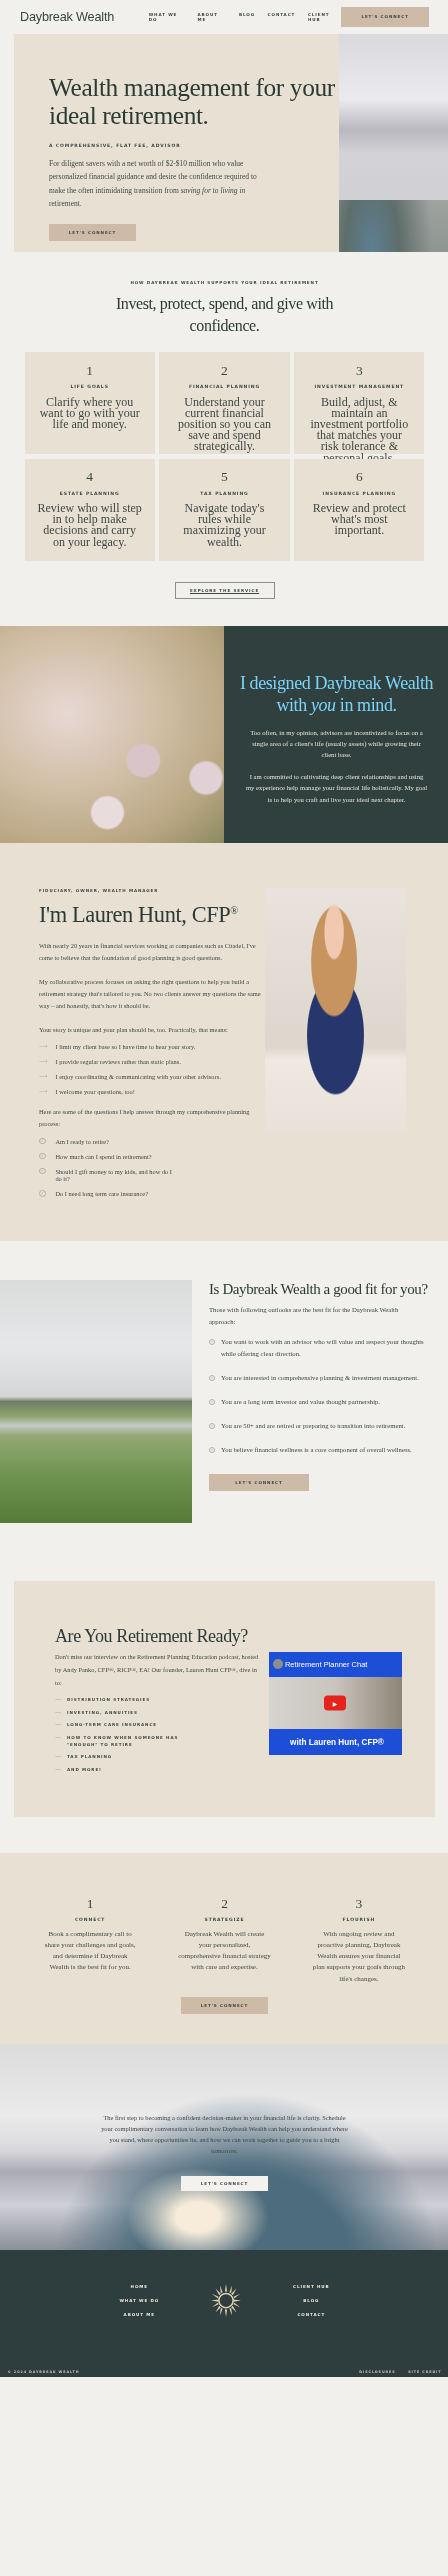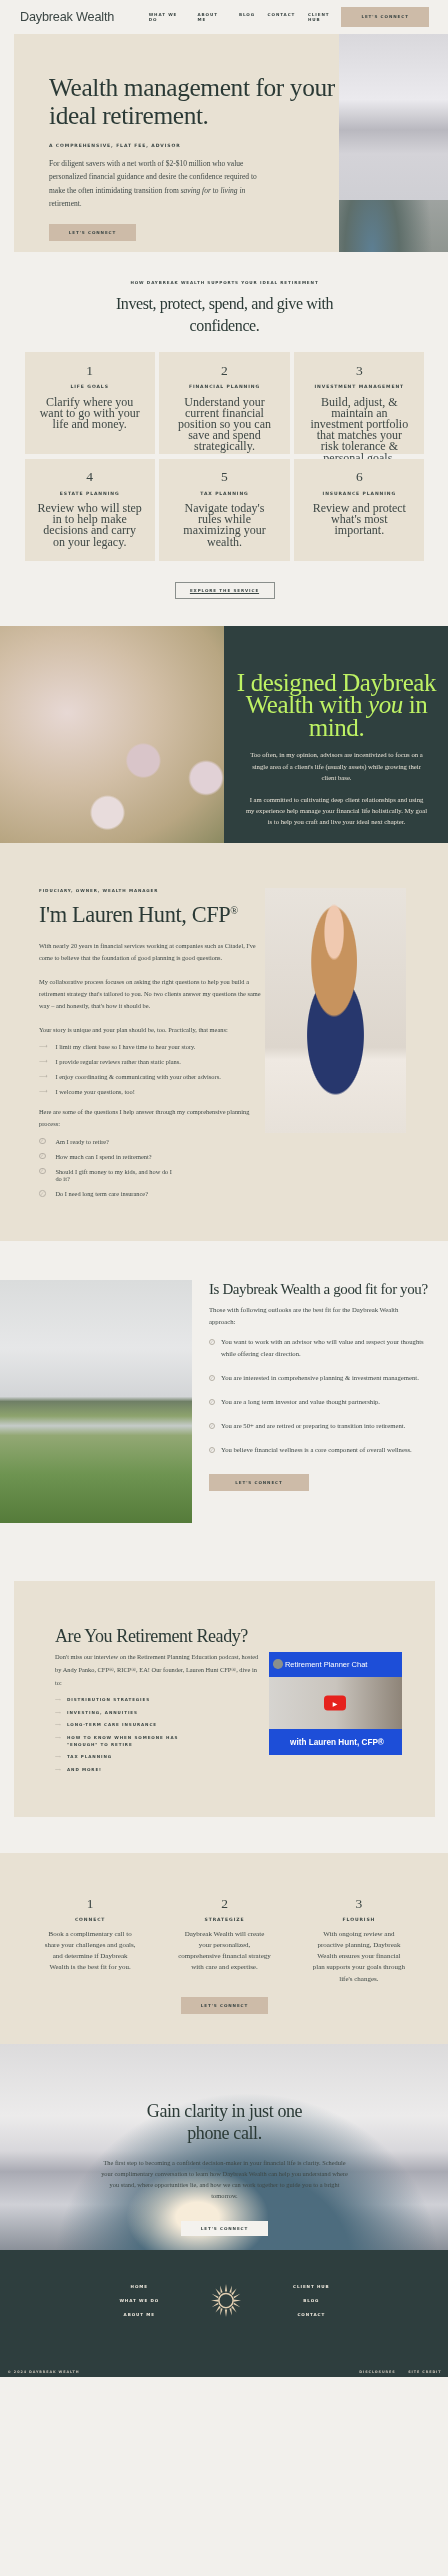--- a/index.html
+++ b/index.html
@@ -41,21 +41,21 @@
   .btn-outline { display: inline-flex; align-items: center; justify-content: center; width: 100px; height: 17px; border: 0.7px solid #8a8f8c; font-size: 4.1px; color: #3b4644; margin-top: 21px; background: transparent; }
 
   
   .designed { display: flex; height: 217px; margin-top: 4.5px; }
   .designed-img { width: 224px; background:
       radial-gradient(circle at 64% 62%, #d9c5c9 0 8%, transparent 9%),
       radial-gradient(circle at 48% 86%, #e8dcdc 0 7%, transparent 8%),
       radial-gradient(circle at 92% 70%, #e1d1d6 0 6%, transparent 7%),
       radial-gradient(ellipse at 30% 40%, #e7d8d4 0%, #d2bfa7 40%, #b8a682 75%, #8b8a61 100%); }
   .designed-panel { flex: 1; background: #2f403f; color: #f2ede4; text-align: center; padding-top: 46px; }
-  .designed-panel h2 { color: #bef264; font-size: 25px; line-height: 22.4px; }
+  .designed-panel h2 { color: #7dd3fc; font-size: 18px; line-height: 22.4px; }
   .designed-panel p { font-size: 6.7px; line-height: 11.2px; width: 183px; margin: 10.5px auto 0; color: #e8e2d6; }
 
   
   .about { background: #e8e1d3; display: flex; padding: 45px 0 43px 39px; }
   .about-left { width: 224px; }
   .about .eyebrow { font-size: 4.1px; color: #3b4644; }
   .about h2 { font-size: 22.4px; margin-top: 9px; }
   .about h2 sup { font-size: 10.5px; }
   .about p { font-size: 6.4px; line-height: 12px; margin-top: 12px; color: #3e4846; }
   .about p.tight { margin-top: 10.5px; }
@@ -338,21 +338,20 @@
     <div class="step">
       <div class="num">3</div>
       <div class="title caps">FLOURISH</div>
       <div class="desc">With ongoing review and proactive planning, Daybreak Wealth ensures your financial plan supports your goals through life's changes.</div>
     </div>
   </div>
   <a class="btn caps" href="#">LET'S CONNECT</a>
 </section>
 
 <section class="clarity">
-  <h2 class="display">Gain clarity in just one phone call.</h2>
   <p>The first step to becoming a confident decision-maker in your financial life is clarity. Schedule your complimentary conversation to learn how Daybreak Wealth can help you understand where you stand, where opportunities lie, and how we can work together to guide you to a bright tomorrow.</p>
   <a class="btn caps" href="#">LET'S CONNECT</a>
 </section>
 
 <footer class="footer">
   <div class="footer-nav">
     <div class="fcol">
       <a class="caps" href="#">HOME</a>
       <a class="caps" href="#">WHAT WE DO</a>
       <a class="caps" href="#">ABOUT ME</a>

